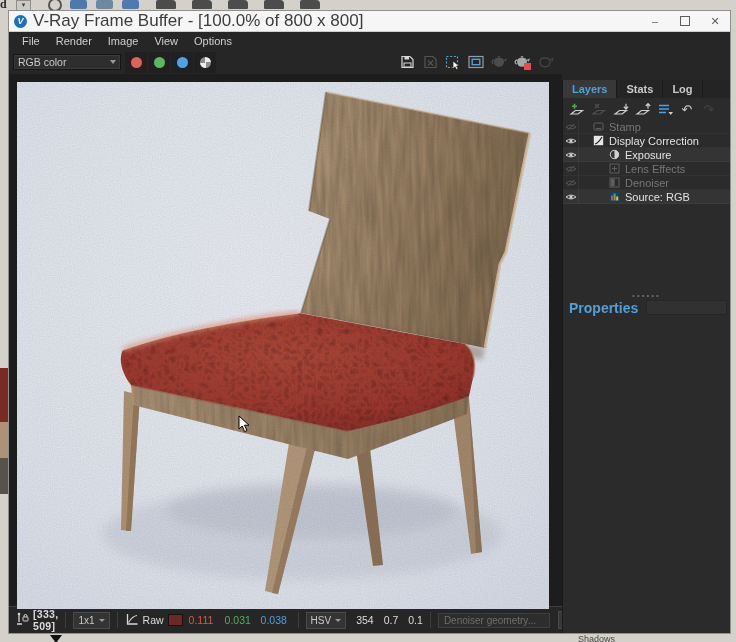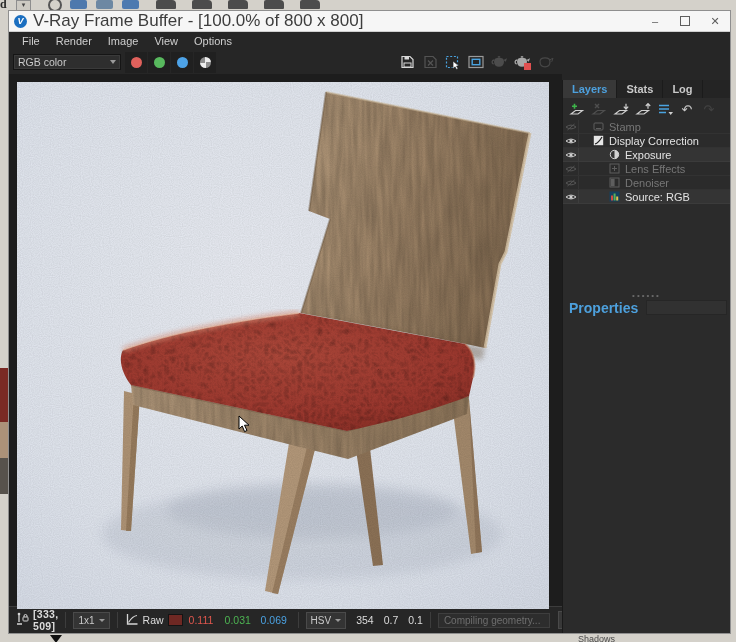--- a/index.html
+++ b/index.html
@@ -312,31 +312,31 @@
           <span>
             <svg width="14" height="13" viewBox="0 0 14 13">
                 <path d="M2.5,1 v10 h10" stroke="#d6d6d6" stroke-width="1.3" fill="none"></path>
                 <path d="M3.5,9.5 q4,-6.5 8.5,-7" stroke="#d6d6d6" stroke-width="1.2" fill="none"></path>
               </svg>
           </span>
           <span class="sb-raw">Raw</span>
           <span class="sb-swatch" style="background:#6e2823"></span>
           <span class="sb-val v-r">0.111</span>
           <span class="sb-val v-g">0.031</span>
-          <span class="sb-val v-b">0.069</span>
+          <span class="sb-val v-b">0.038</span>
           <span class="sb-sep"></span>
           <span class="sb-drop">
             <span>HSV</span>
               <span class="caret"></span>
           </span>
           <span class="sb-hsvval">354</span>
           <span class="sb-hsvval">0.7</span>
           <span class="sb-hsvval">0.1</span>
           <span class="sb-sep"></span>
-          <span class="sb-progress">Compiling geometry...</span>
+          <span class="sb-progress">Denoiser geometry...</span>
           <span class="sb-stamp">
             
           </span>
         </div>
       </div>
 
       <div class="side">
         <div class="tabs" id="tabs">
             <span class="tab active">Layers</span>
             <span class="tab">Stats</span>

